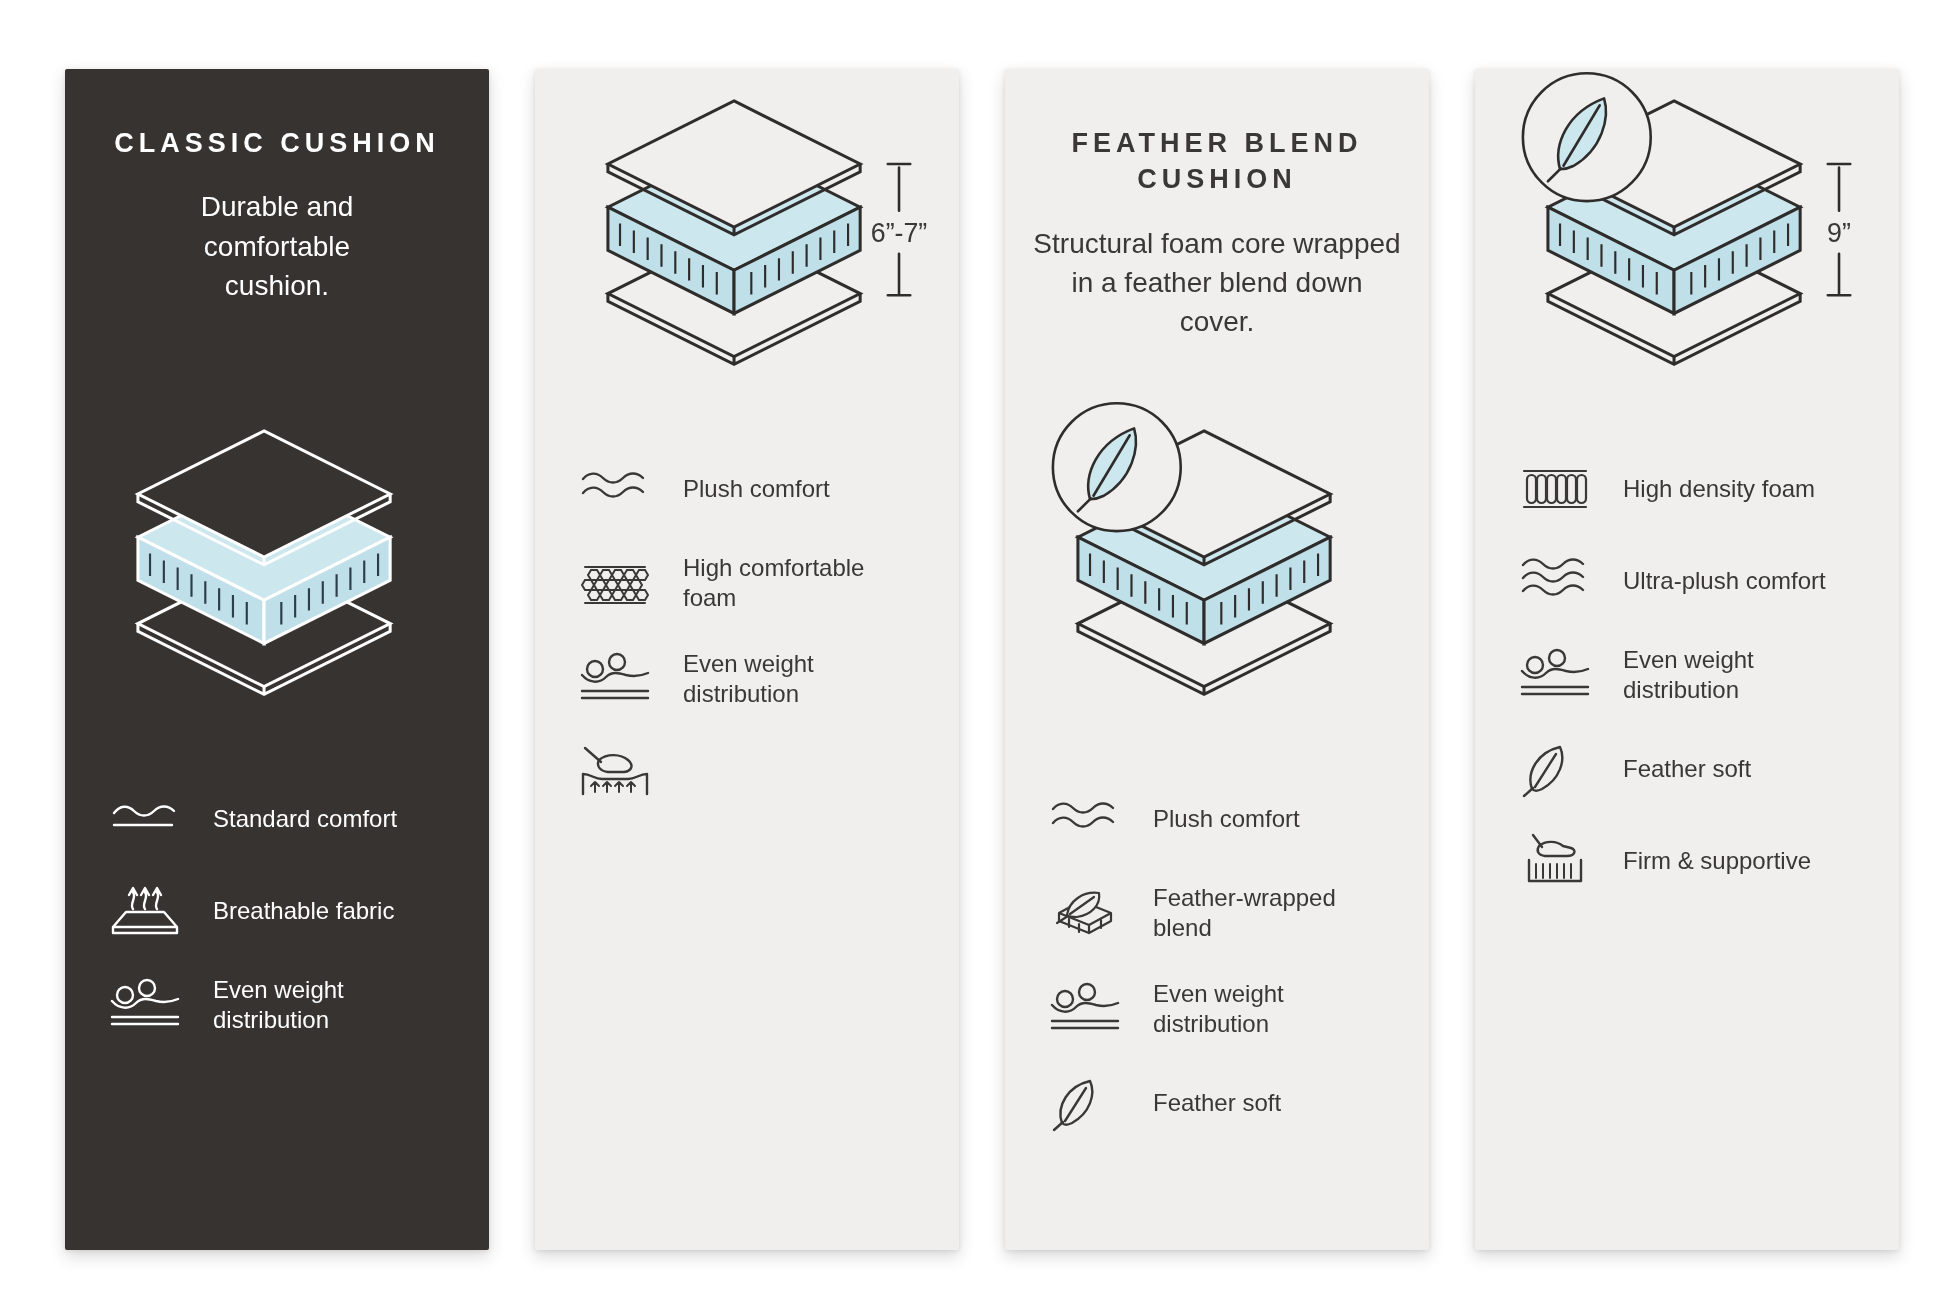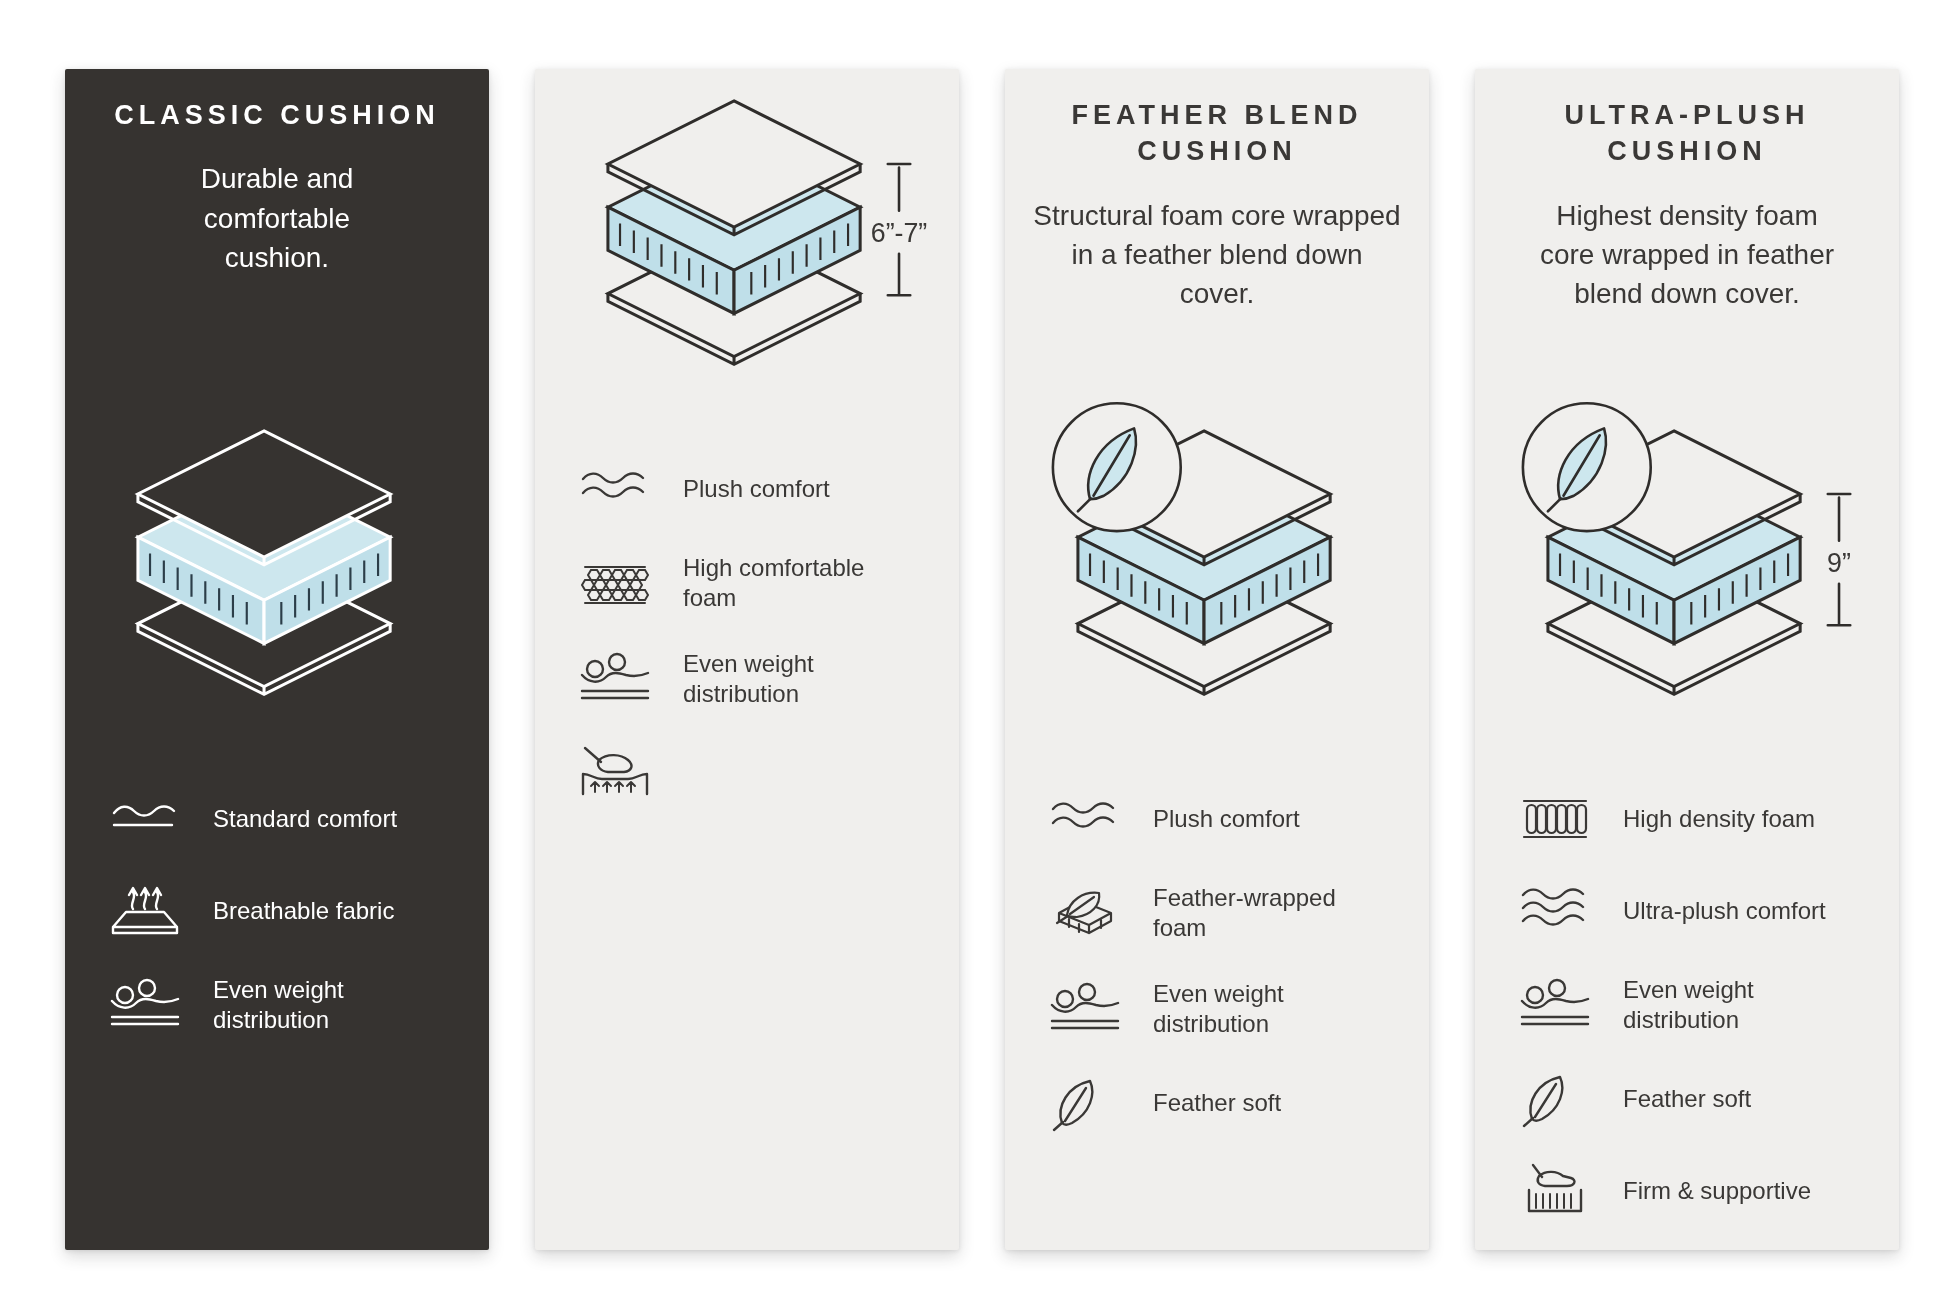--- a/index.html
+++ b/index.html
@@ -11,21 +11,21 @@
   .panels{display:flex;gap:46px;padding:69px 0 0 65px;align-items:flex-start;}
   .panel{
     width:424px;height:1181px;box-sizing:border-box;
     padding:0 44px;border-radius:2px;
     background:var(--bg);color:var(--text);
     box-shadow:0 6px 16px rgba(40,40,40,.18), 0 1px 4px rgba(40,40,40,.10);
     --bg:#f0efed; --line:#2f2d2b; --stitch:#2f2d2b; --text:#3a3836;
     --foam-top:#cde7ee; --foam-side:#bfdfe9;
   }
   .panel.dark{--bg:#363330; --line:#ffffff; --stitch:#2c3e49; --text:#ffffff;}
-  .panel-header{height:330px;box-sizing:border-box;padding-top:28px;text-align:center;}
+  .panel-header{height:330px;box-sizing:border-box;padding-top:56px;text-align:center;}
   .panel-title{
     margin:0 0 26px;font-size:27px;font-weight:700;letter-spacing:5px;
     line-height:1.35;color:var(--text);
   }
   .panel-desc{font-size:28px;line-height:1.4;color:var(--text);}
   .desc-narrow{margin:0 45px;}
   .desc-mid{margin:0 13px;}
   .desc-wide{margin:0 -16px;}
   .illustration{height:298px;}
   .cushion-svg{display:block;width:100%;height:100%;overflow:visible;}
@@ -209,42 +209,38 @@
       <li class="feature">
         <svg class="f-icon" viewBox="0 0 72 56">
             <use href="#icon-wave-2"></use>
           </svg>
         <span class="f-label">Plush comfort</span>
       </li>
       <li class="feature">
         <svg class="f-icon" viewBox="0 0 72 56">
             <use href="#icon-feather-foam"></use>
           </svg>
-        <span class="f-label">Feather-wrapped foam</span>
+        <span class="f-label">Feather-wrapped blend</span>
       </li>
       <li class="feature">
         <svg class="f-icon" viewBox="0 0 72 56">
             <use href="#icon-even-weight"></use>
           </svg>
         <span class="f-label">Even weight distribution</span>
       </li>
       <li class="feature">
         <svg class="f-icon" viewBox="0 0 72 56">
             <use href="#icon-feather"></use>
           </svg>
         <span class="f-label">Feather soft</span>
       </li>
     </ul>
   </section>
 
   <section class="panel">
-    <header class="panel-header">
-      <h2 class="panel-title">ULTRA-PLUSH CUSHION</h2>
-      <p class="panel-desc desc-mid">Highest density foam core wrapped in feather blend down cover.</p>
-    </header>
     <div class="illustration">
       <svg class="cushion-svg" viewBox="0 0 378 345">
         <use href="#cushion-geo"></use>
         <g>
             <use href="#badge-geo"></use>
           </g>
         <g>
           <path d="M352,110 h26 M365,114 V164 M365,214 V262 M352,262 h26" fill="none" stroke="var(--line)" stroke-width="3" stroke-linecap="round"></path>
           <text x="365" y="200" text-anchor="middle">9”</text>
         </g>

